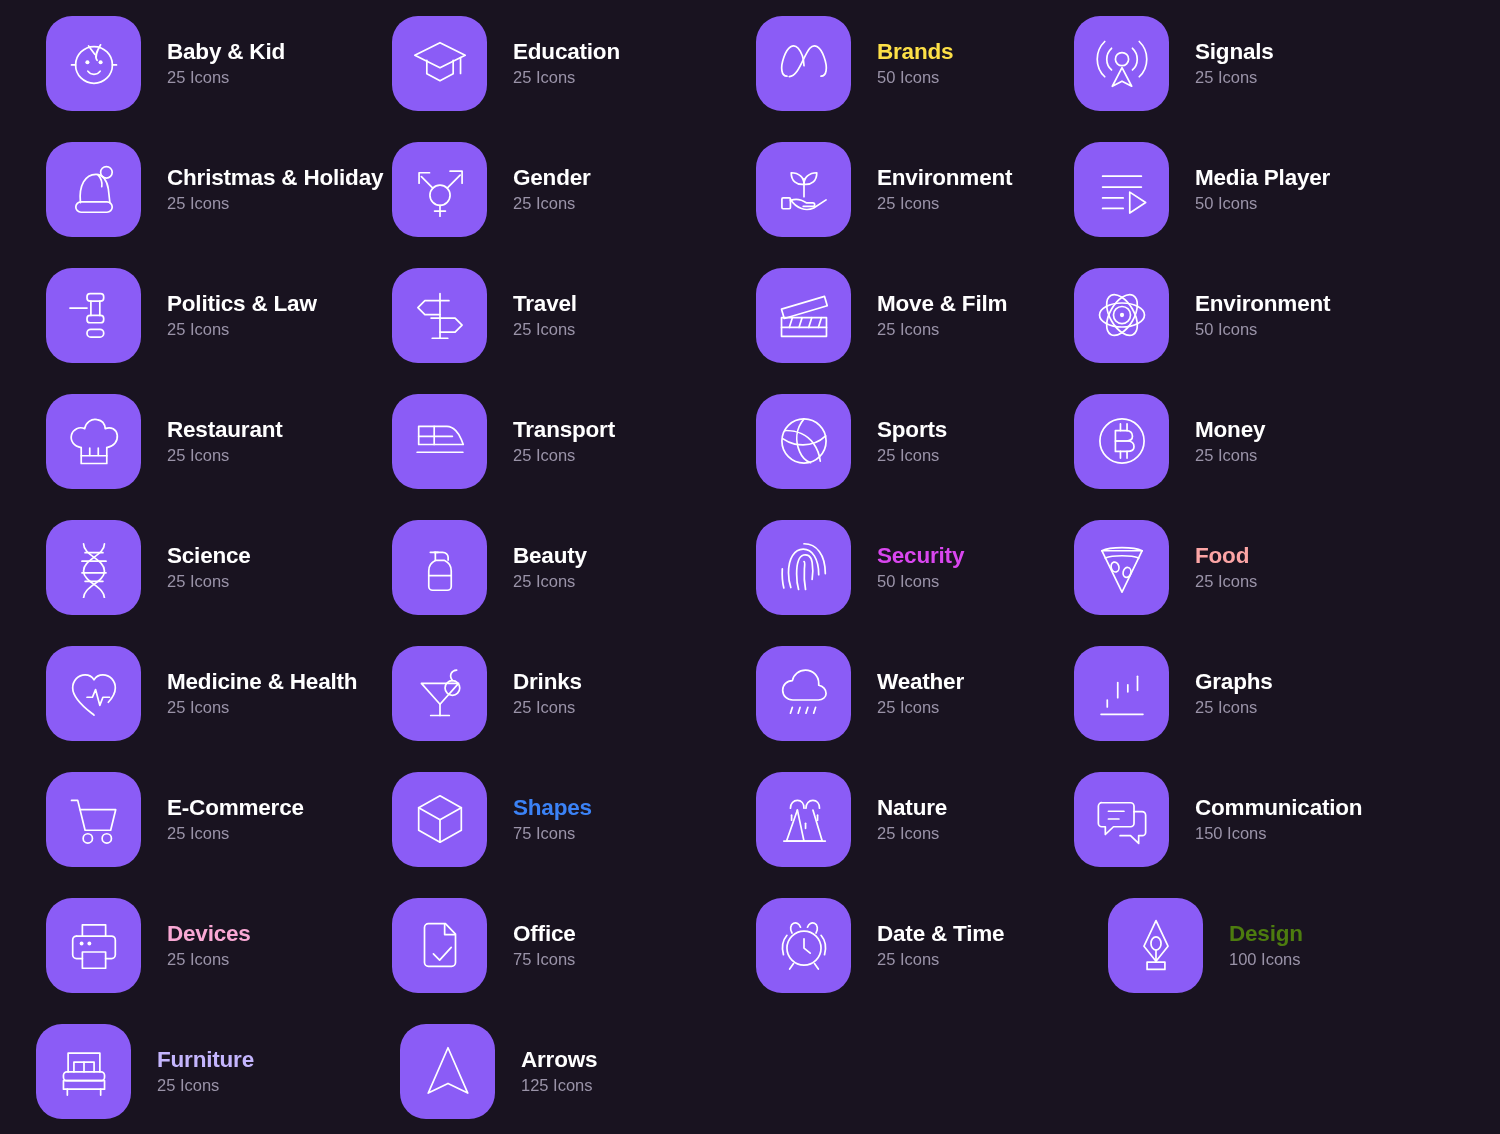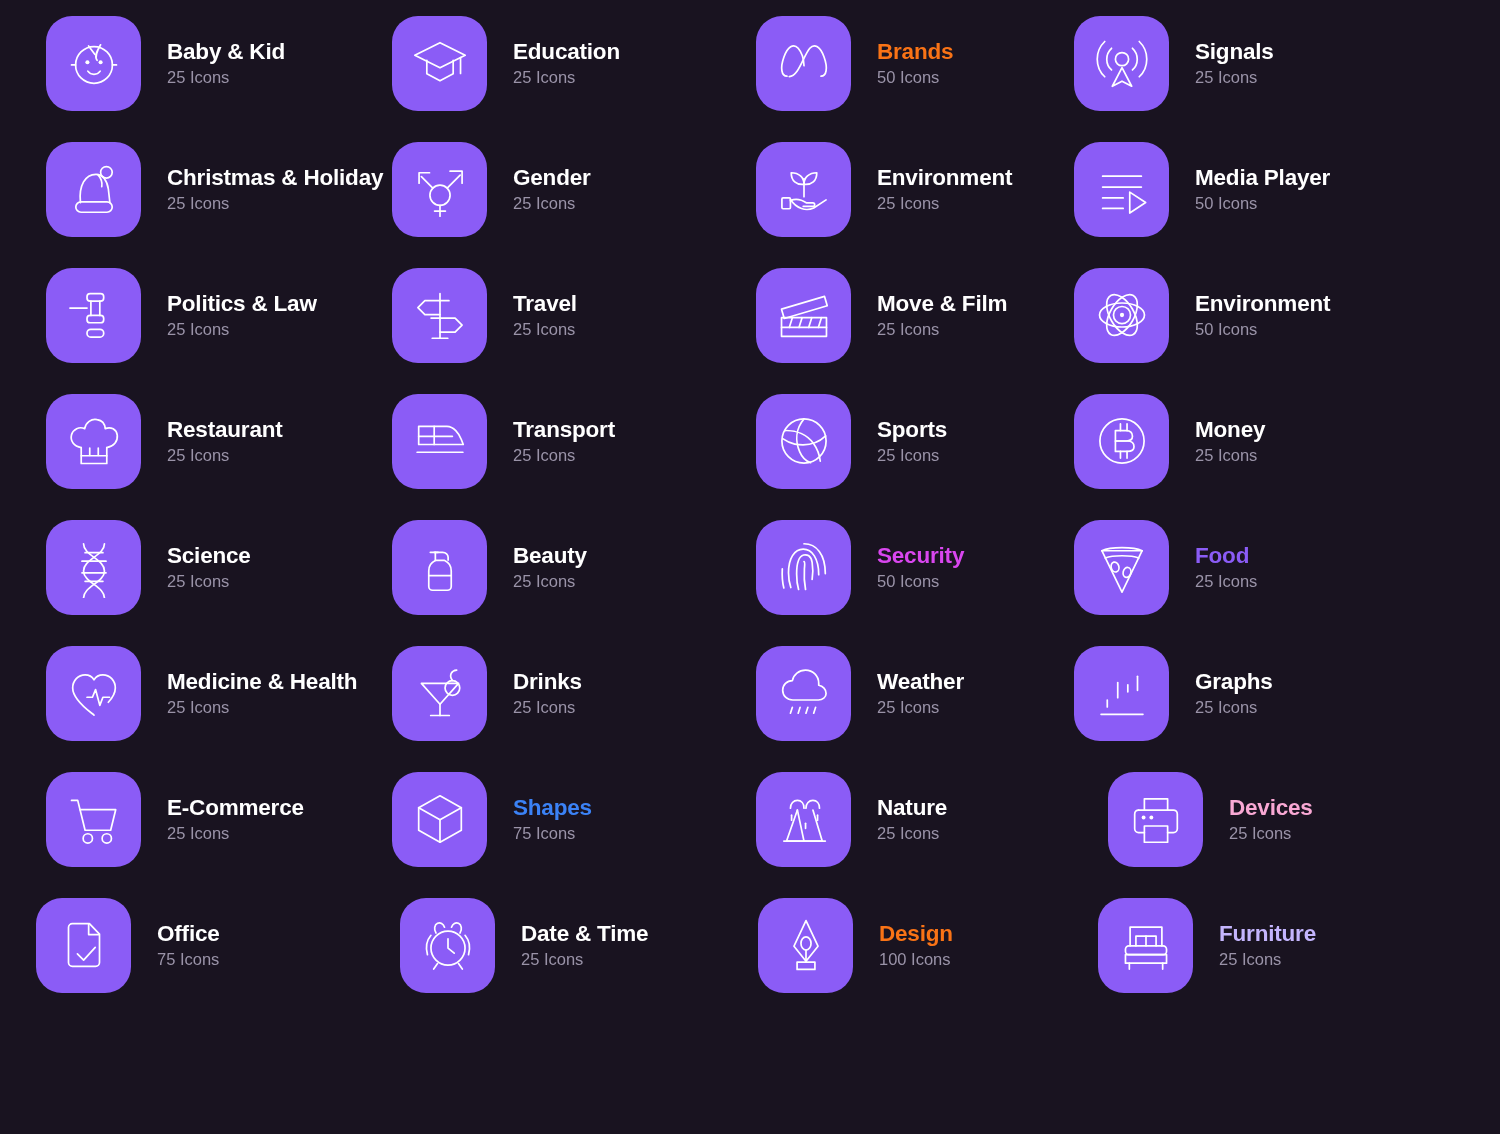--- a/index.html
+++ b/index.html
@@ -115,21 +115,21 @@
       </div>
     </div>
     <div class="cat c2">
       <div class="tile" style="background: rgb(139, 92, 246);">
         <svg viewBox="0 0 32 32" aria-hidden="true">
           <path d="M7.2 22.8 C4.4 22.8 3.6 18.6 5.6 13 C7.5 7.6 10.6 5.6 13 8.4 C14.7 10.4 15.9 14 16 17.4"></path>
           <path d="M24.8 22.8 C27.6 22.8 28.4 18.6 26.4 13 C24.5 7.6 21.4 5.6 19 8.4 C15.6 12.4 13.2 23 8.4 23"></path>
         </svg>
       </div>
       <div class="meta">
-        <div class="title" style="color: #f97316;">Brands</div>
+        <div class="title" style="color: #fde047;">Brands</div>
         <div class="count" style="color: rgb(154, 147, 168);">50 Icons</div>
       </div>
     </div>
     <div class="cat c3">
       <div class="tile" style="background: rgb(139, 92, 246);">
         <svg viewBox="0 0 32 32" aria-hidden="true">
           <circle cx="16" cy="14" r="3.4"></circle>
           <path d="M10.6 19.6 A7.6 7.6 0 0 1 10.6 8.4"></path>
           <path d="M21.4 8.4 A7.6 7.6 0 0 1 21.4 19.6"></path>
           <path d="M7.1 23.1 A12.6 12.6 0 0 1 7.1 4.9"></path>
@@ -378,21 +378,21 @@
       <div class="tile" style="background: rgb(139, 92, 246);">
         <svg viewBox="0 0 32 32" aria-hidden="true">
           <path d="M5.6 7.6 L16 29 L26.4 7.6 Z"></path>
           <path d="M5.6 7.6 C10 5.4 22 5.4 26.4 7.6"></path>
           <path d="M7.4 11.4 C11.2 9.8 20.8 9.8 24.6 11.4"></path>
           <ellipse cx="12.4" cy="16" rx="2" ry="2.6" transform="rotate(-15 12.4 16)"></ellipse>
           <ellipse cx="18.6" cy="18.8" rx="2" ry="2.6" transform="rotate(12 18.6 18.8)"></ellipse>
         </svg>
       </div>
       <div class="meta">
-        <div class="title" style="color: #8b5cf6;">Food</div>
+        <div class="title" style="color: #fca5a5;">Food</div>
         <div class="count" style="color: rgb(154, 147, 168);">25 Icons</div>
       </div>
     </div>
     <div class="cat c0">
       <div class="tile" style="background: rgb(139, 92, 246);">
         <svg viewBox="0 0 32 32" aria-hidden="true">
           <path d="M16 27.4 C13.6 25.4 5 19.6 5 13.4 C5 9.6 7.8 6.6 11.4 6.6 C13.6 6.6 15.2 7.8 16 9.2 C16.8 7.8 18.4 6.6 20.6 6.6 C24.2 6.6 27 9.6 27 13.4 C27 16 25.4 18.6 23.4 20.8"></path>
           <path d="M12.4 18.2 H15.2 L16.8 14.2 L19 22.4 L20.6 18.2 H24"></path>
         </svg>
       </div>
@@ -484,20 +484,34 @@
           <path d="M23 14 V16.6"></path>
           <path d="M16.8 18.2 V20.8"></path>
           <path d="M5.6 27.4 H27"></path>
         </svg>
       </div>
       <div class="meta">
         <div class="title" style="color: rgb(255, 255, 255);">Nature</div>
         <div class="count" style="color: rgb(154, 147, 168);">25 Icons</div>
       </div>
     </div>
+    <div class="cat c3">
+      <div class="tile" style="background: rgb(139, 92, 246);">
+        <svg viewBox="0 0 32 32" aria-hidden="true">
+          <path d="M5.6 7.6 H20.4 C21.4 7.6 22.2 8.4 22.2 9.4 V18.2 C22.2 19.2 21.4 20 20.4 20 H11.6 L7.4 24 V20 H5.6 C4.6 20 3.8 19.2 3.8 18.2 V9.4 C3.8 8.4 4.6 7.6 5.6 7.6 Z"></path>
+          <path d="M9 12 H17"></path>
+          <path d="M9 16 H14.4"></path>
+          <path d="M22.2 12.2 H26.4 C27.4 12.2 28.2 13 28.2 14 V22.8 C28.2 23.8 27.4 24.6 26.4 24.6 H24.6 V28.6 L20.4 24.6 H15"></path>
+        </svg>
+      </div>
+      <div class="meta">
+        <div class="title" style="color: rgb(255, 255, 255);">Communication</div>
+        <div class="count" style="color: rgb(154, 147, 168);">150 Icons</div>
+      </div>
+    </div>
     <div class="cat c0">
       <div class="tile" style="background: rgb(139, 92, 246);">
         <svg viewBox="0 0 32 32" aria-hidden="true">
           <path d="M10 11.4 V5.6 H22 V11.4"></path>
           <path d="M7 11.4 H25 C26.1 11.4 27 12.3 27 13.4 V21 C27 22.1 26.1 23 25 23 H22"></path>
           <path d="M10 23 H7 C5.9 23 5 22.1 5 21 V13.4 C5 12.3 5.9 11.4 7 11.4"></path>
           <path d="M10 19.6 H22 V28 H10 Z"></path>
           <circle class="dot" cx="9.6" cy="15.2" r="1"></circle>
           <circle class="dot" cx="13.6" cy="15.2" r="1"></circle>
         </svg>
@@ -541,34 +555,45 @@
     <div class="cat c0">
       <div class="tile" style="background: rgb(139, 92, 246);">
         <svg viewBox="0 0 32 32" aria-hidden="true">
           <path d="M16 3.4 L22.2 16.6 L16 24.4 L9.8 16.6 Z"></path>
           <ellipse cx="16" cy="15.2" rx="2.6" ry="3.4"></ellipse>
           <path d="M16 18.6 V24.4"></path>
           <path d="M11.4 24.8 H20.6 V28.6 H11.4 Z"></path>
         </svg>
       </div>
       <div class="meta">
-        <div class="title" style="color: #f97316; text-align: center;">Design</div>
+        <div class="title" style="color: #4d7c0f; text-align: center;">Design</div>
         <div class="count" style="color: rgb(154, 147, 168);">100 Icons</div>
       </div>
     </div>
     <div class="cat c1">
       <div class="tile" style="background: rgb(139, 92, 246);">
         <svg viewBox="0 0 32 32" aria-hidden="true">
           <path d="M7.8 16.4 V6.8 H24.2 V16.4"></path>
           <path d="M10.8 16.4 V11.4 H21.2 V16.4"></path>
           <path d="M16 11.4 V16.4"></path>
           <rect x="5.4" y="16.4" width="21.2" height="4.6" rx="1.8"></rect>
           <path d="M5.4 21 H26.6 V25.4 H5.4 Z"></path>
           <path d="M7.4 25.4 V28.4"></path>
           <path d="M24.6 25.4 V28.4"></path>
         </svg>
       </div>
       <div class="meta">
         <div class="title" style="color: #c4b5fd;">Furniture</div>
         <div class="count" style="color: rgb(154, 147, 168);">25 Icons</div>
       </div>
     </div>
+    <div class="cat c2">
+      <div class="tile" style="background: rgb(139, 92, 246);">
+        <svg viewBox="0 0 32 32" aria-hidden="true">
+          <path d="M16 4 L26.2 27.4 L16 22.4 L5.8 27.4 Z"></path>
+        </svg>
+      </div>
+      <div class="meta">
+        <div class="title" style="color: rgb(255, 255, 255);">Arrows</div>
+        <div class="count" style="color: rgb(154, 147, 168);">125 Icons</div>
+      </div>
+    </div>
   </div>
 
 </body></html>

